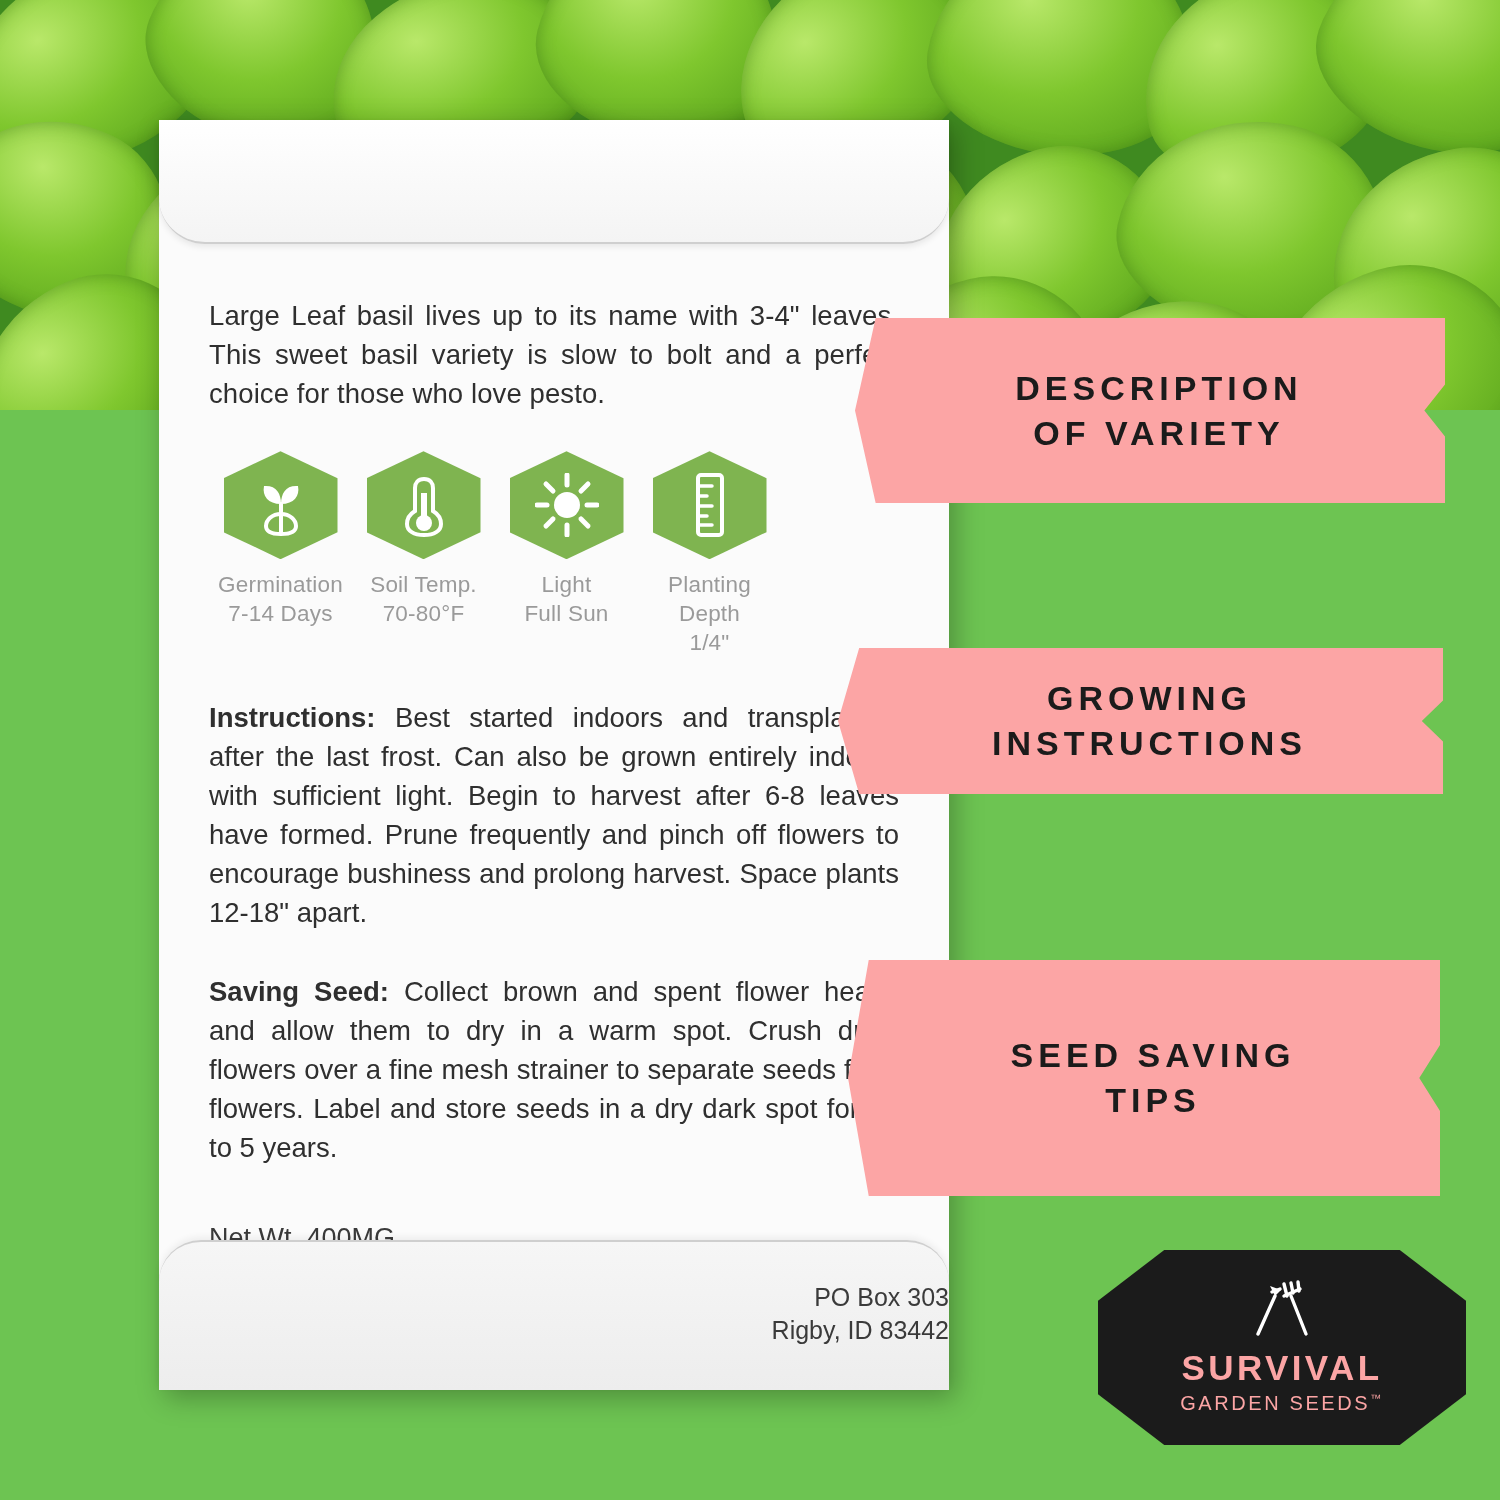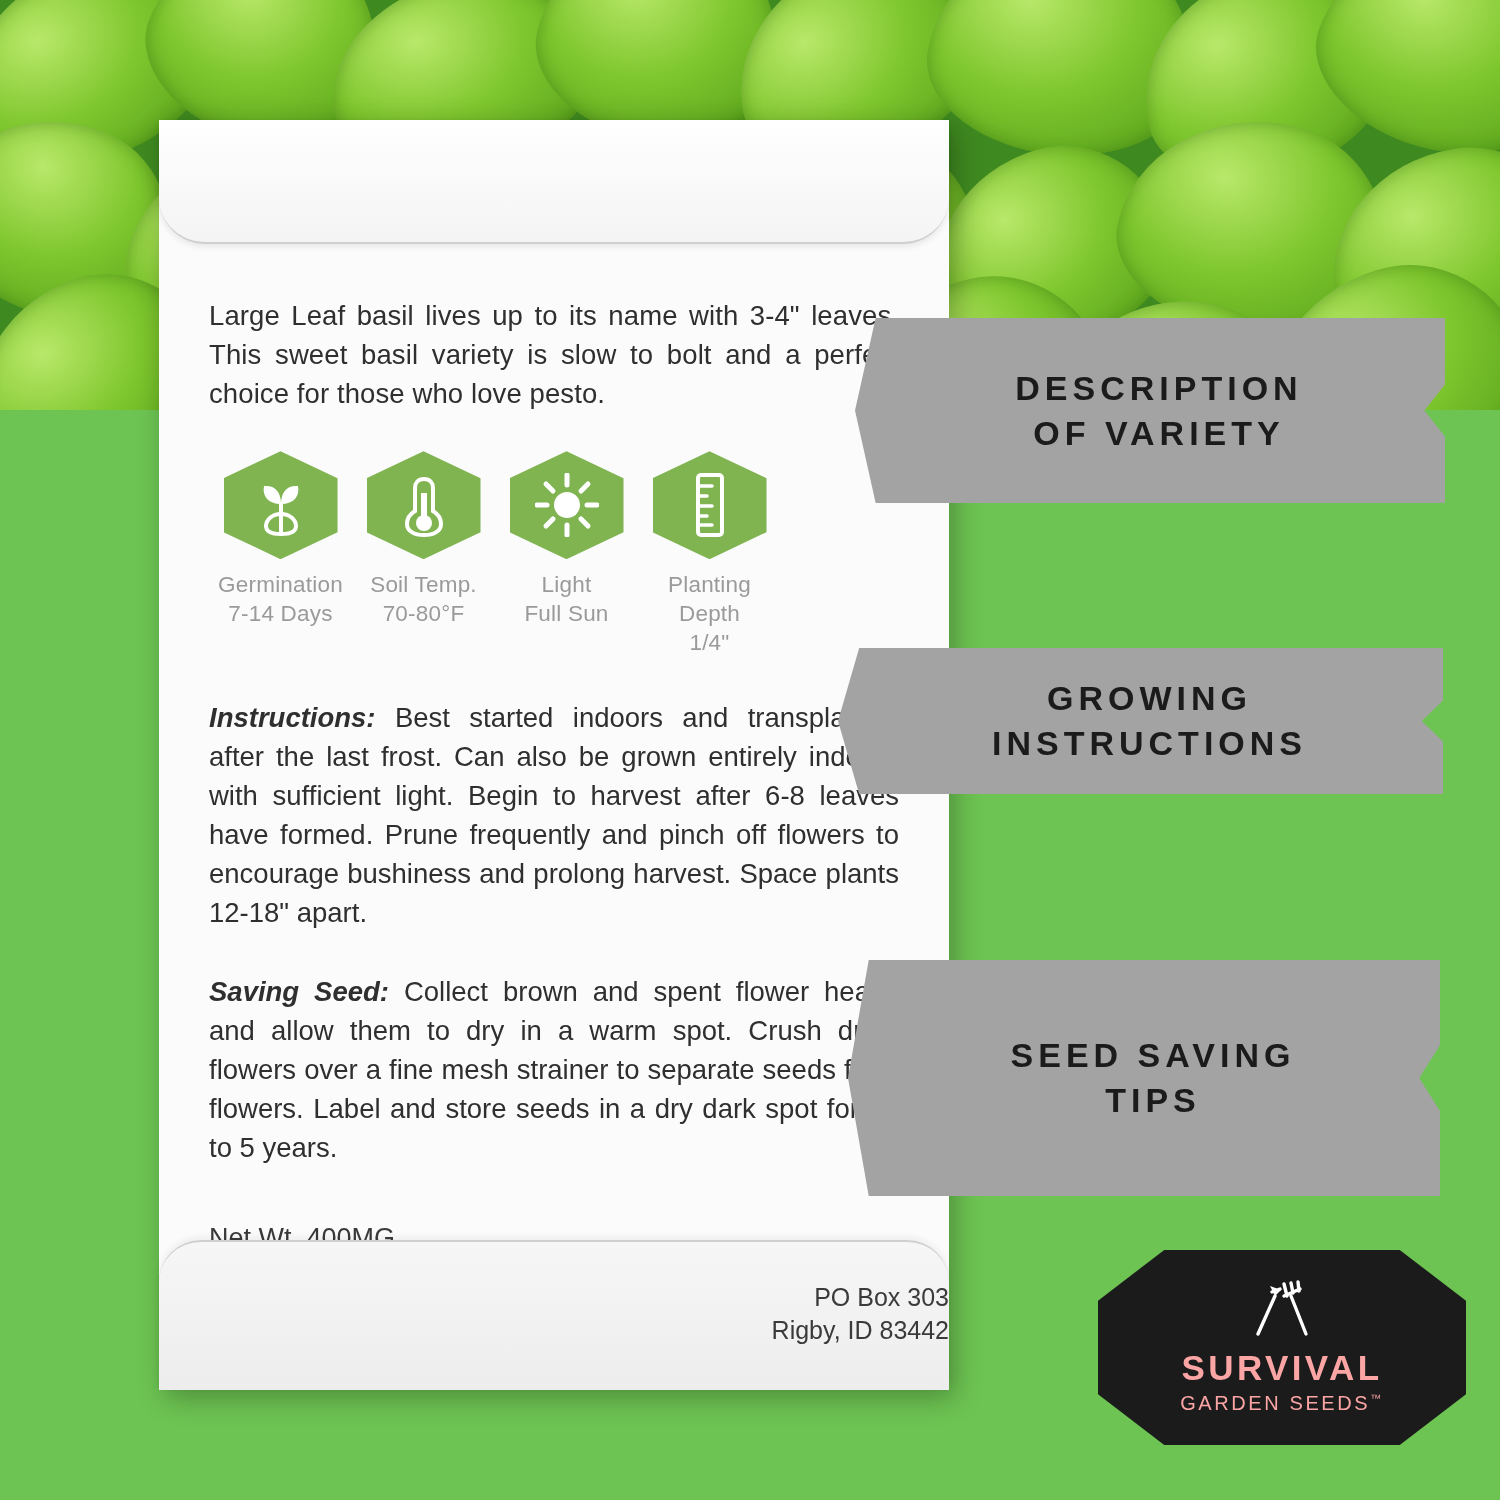--- a/index.html
+++ b/index.html
@@ -128,42 +128,41 @@
   
   .para {
     font-size: 27.5px;
     line-height: 1.42;
     color: #2f2f2f;
     text-align: justify;
     margin-top: 40px;
   }
   .para b {
     font-weight: bold;
-    font-style: italic;
   }
   .netwt {
     font-size: 27px;
     color: #3a3a3a;
     margin-top: 56px;
   }
   .addr {
     position: absolute;
     left: 0;
     bottom: 42px;
     width: 790px;
     text-align: right;
     font-size: 25px;
     line-height: 1.35;
     color: #3a3a3a;
   }
 
   
   .banner {
     position: absolute;
-    background: #a3a3a3;
+    background: #fca5a5;
     color: #1b1b1b;
     font-weight: bold;
     display: flex;
     align-items: center;
     justify-content: center;
     text-align: center;
     letter-spacing: 5px;
     line-height: 1.32;
     font-size: 34px;
     clip-path: polygon(3.5% 0%, 100% 0%, 100% 36%, 96.5% 50%, 100% 64%, 100% 100%, 3.5% 100%, 0% 50%);

